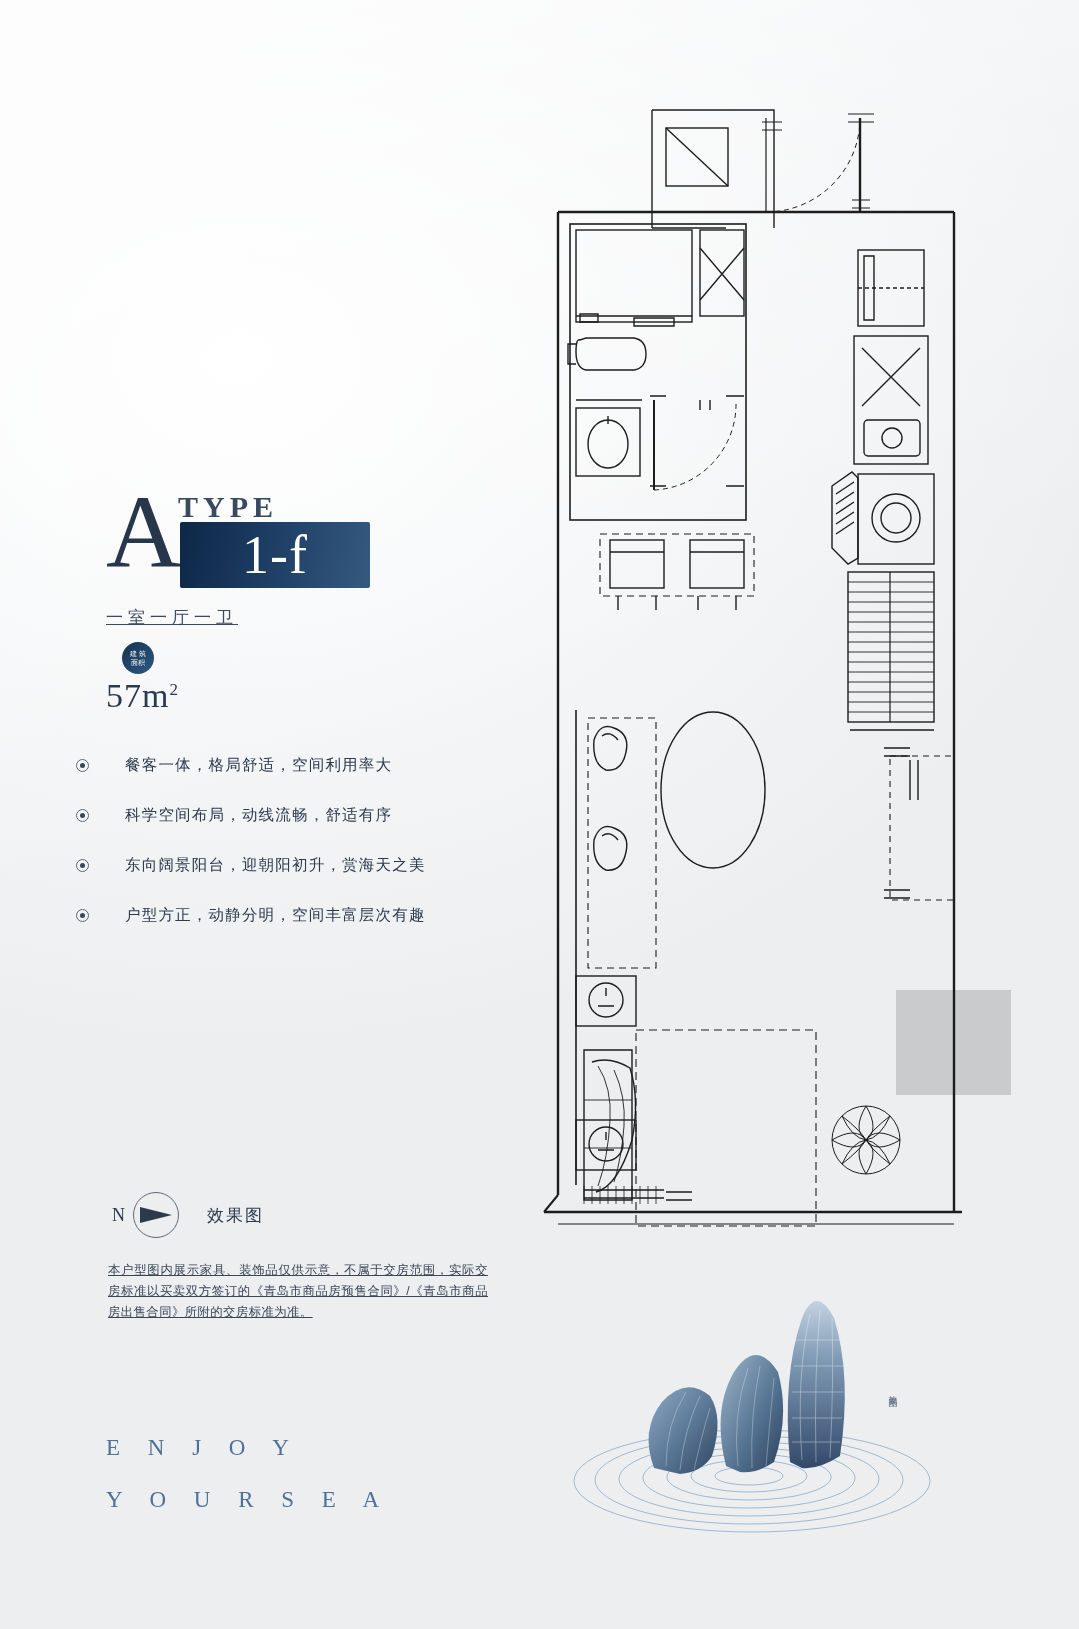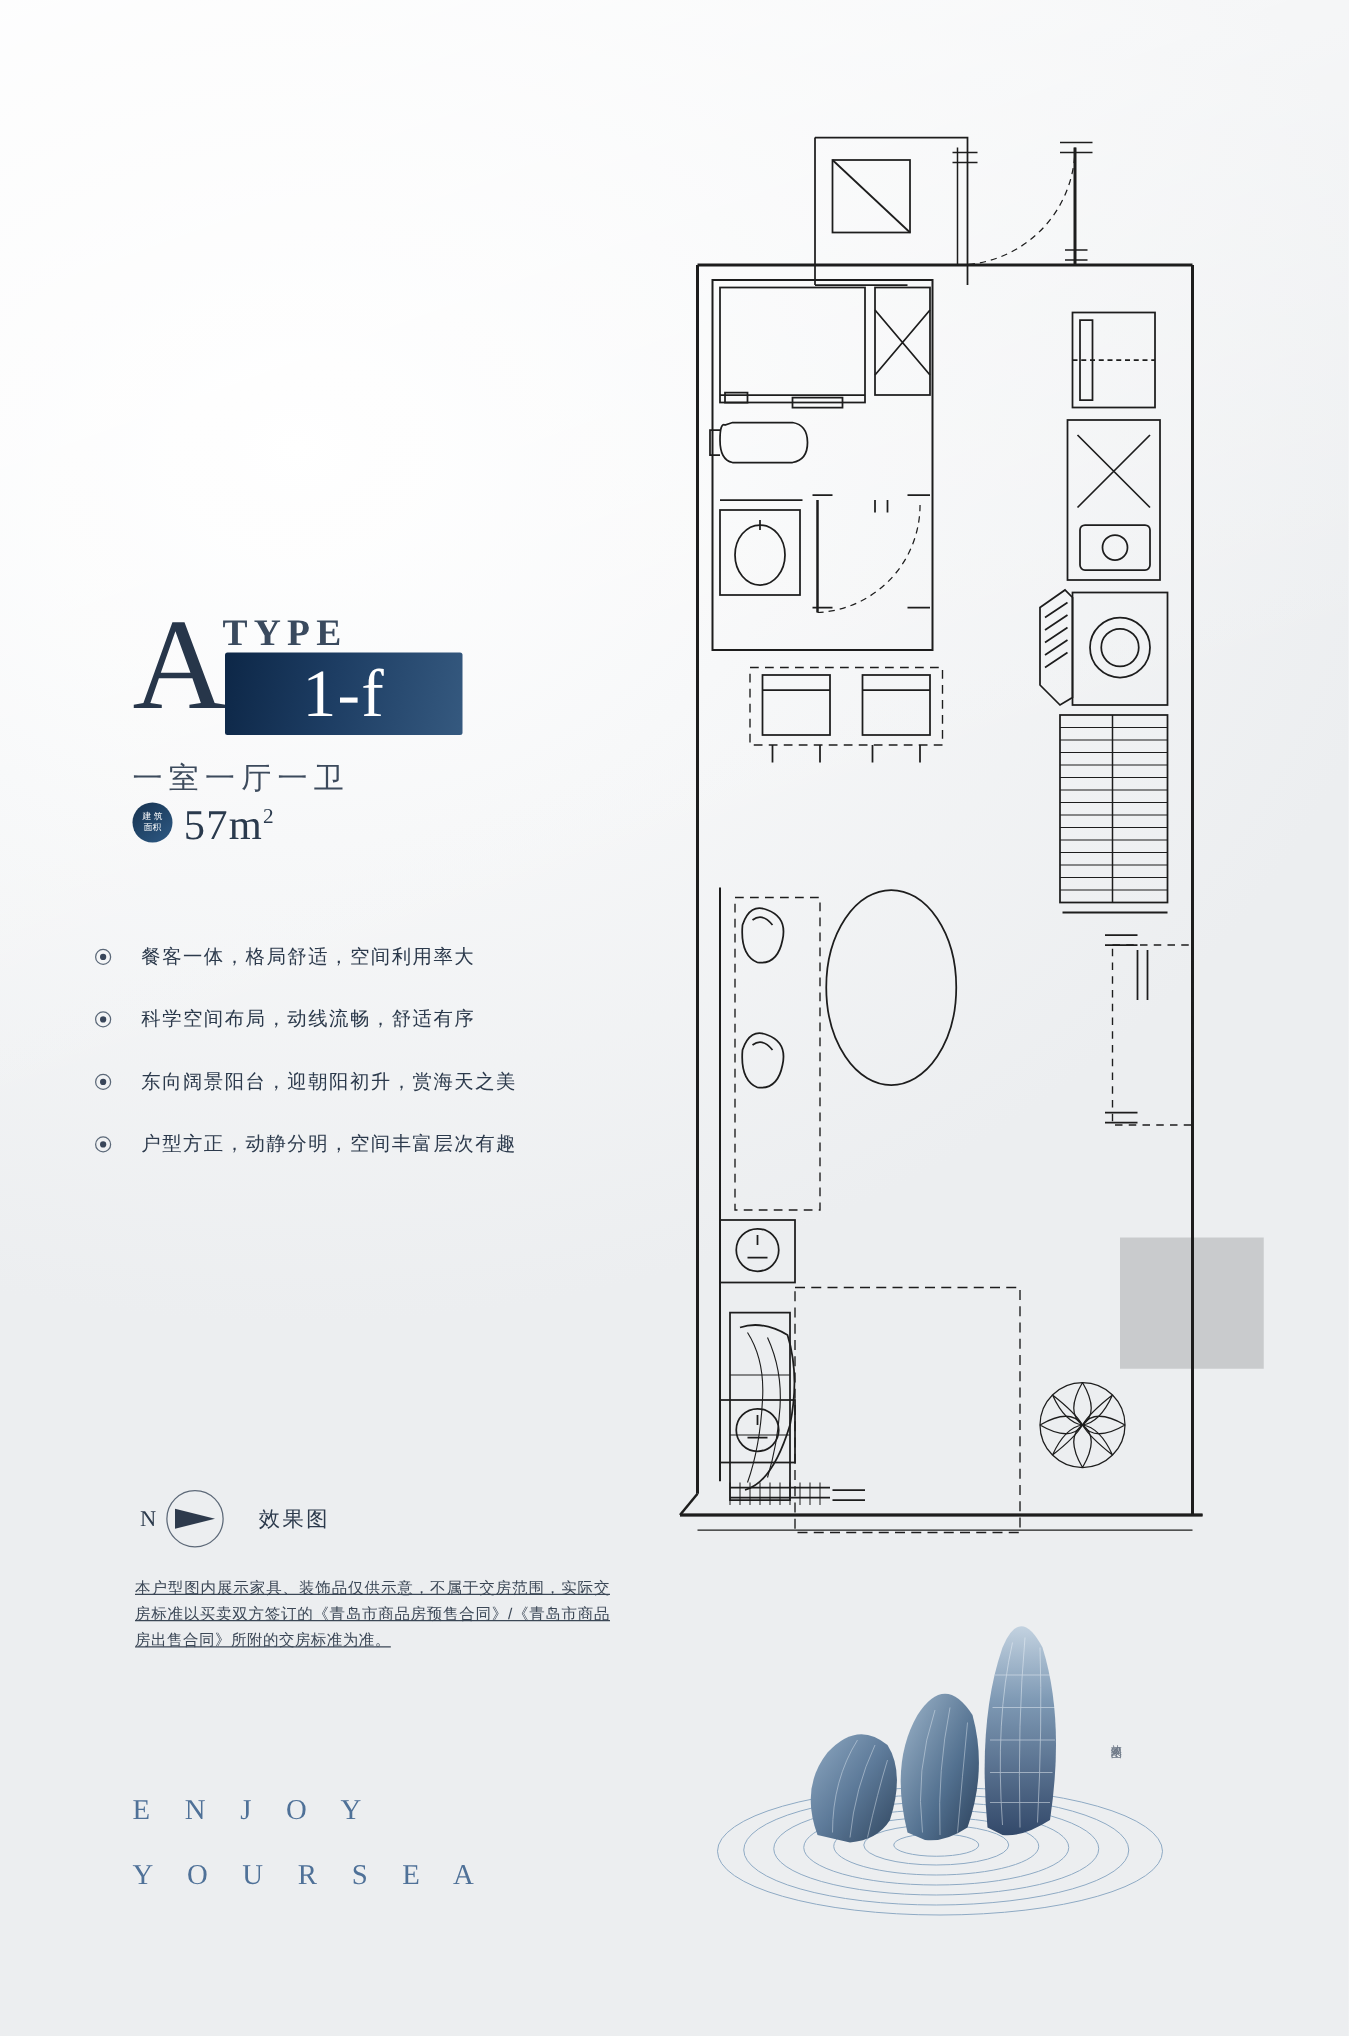--- a/index.html
+++ b/index.html
@@ -47,23 +47,23 @@
     border-radius:2px;
   }
   .type-code span{
     display:block;
     font-family:"Liberation Serif","DejaVu Serif",serif;
     font-size:54px;line-height:66px;color:#ffffff;
     text-align:center;letter-spacing:1px;
   }
   .type-sub{
     position:absolute;left:0;top:126px;
-    font-size:24px;letter-spacing:5px;color:#3c4a5c;
-  }
-  .area-row{position:absolute;left:0;top:162px;display:flex;align-items:flex-start;}
+    font-size:17px;letter-spacing:5px;color:#3c4a5c;text-decoration:underline;
+  }
+  .area-row{position:absolute;left:0;top:162px;display:flex;align-items:center;flex-direction:column;}
   .area-badge{
     width:32px;height:32px;border-radius:50%;
     background:linear-gradient(140deg,#16324f,#2e5a85);
     color:#fff;font-size:7px;line-height:9px;
     display:flex;flex-direction:column;align-items:center;justify-content:center;
     letter-spacing:0;margin-right:9px;margin-bottom:3px;
   }
   .area-val{
     font-family:"Liberation Serif","DejaVu Serif",serif;
     font-size:34px;color:#2a3a4d;letter-spacing:1px;
@@ -75,21 +75,21 @@
   .feature{display:flex;align-items:center;margin-bottom:29px;}
   .bullet{
     width:11px;height:11px;border-radius:50%;
     border:1px solid #5b6878;margin-right:24px;flex:0 0 auto;
     position:relative;
   }
   .bullet:after{
     content:"";position:absolute;left:3px;top:3px;width:5px;height:5px;border-radius:50%;
     background:#39465a;
   }
-  .feature-text{font-size:15.5px;color:#2c3a4c;letter-spacing:1.2px;}
+  .feature-text{font-size:15.5px;color:#2c3a4c;letter-spacing:1.2px;margin-left:12px;}
 
   
   .compass{position:absolute;left:98px;top:1182px;display:flex;align-items:center;}
   .compass .n{font-family:"Liberation Serif",serif;font-size:18px;color:#2c3a4c;margin-right:8px;}
   .compass .dial{
     width:44px;height:44px;border-radius:50%;
     border:1px solid #5d6978;position:relative;background:transparent;
   }
   .compass .arrow{
     position:absolute;left:6px;top:14px;width:0;height:0;

